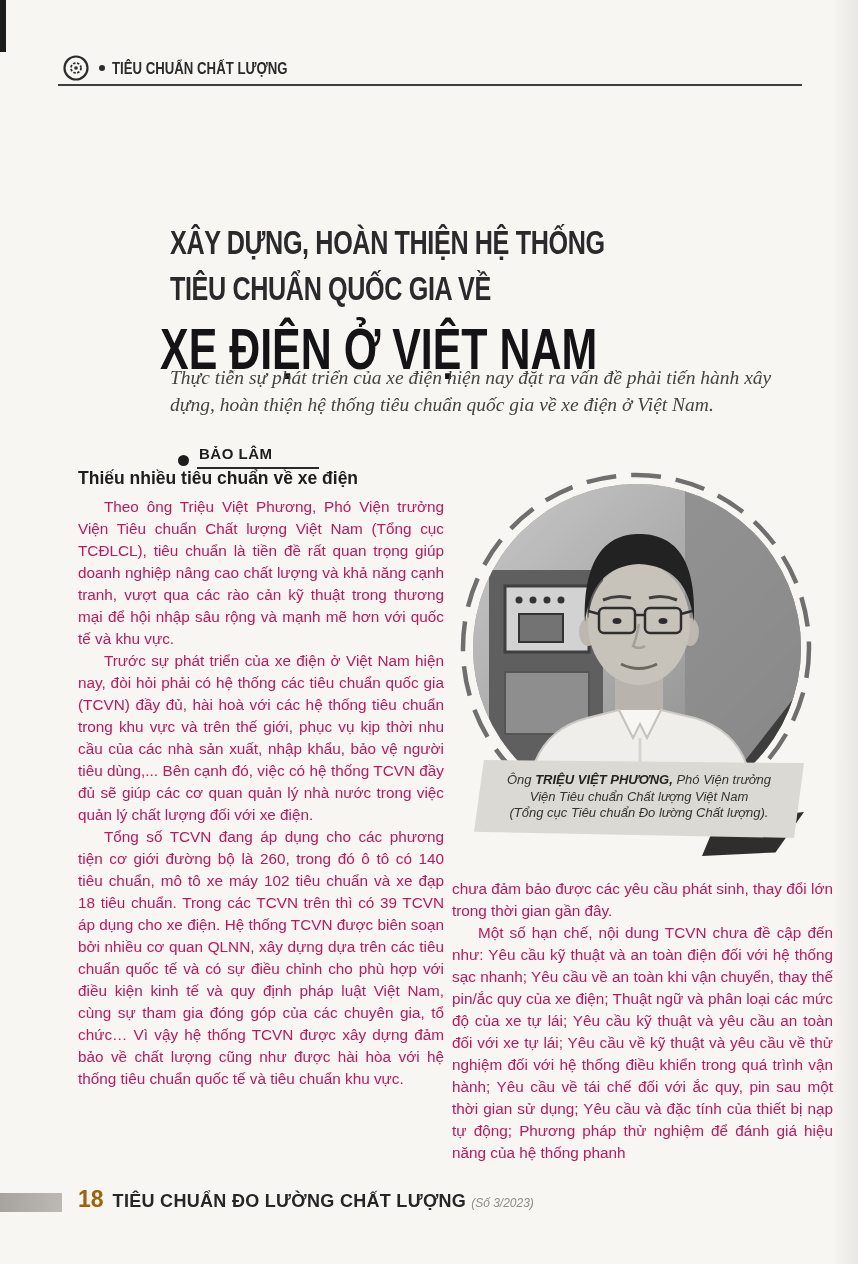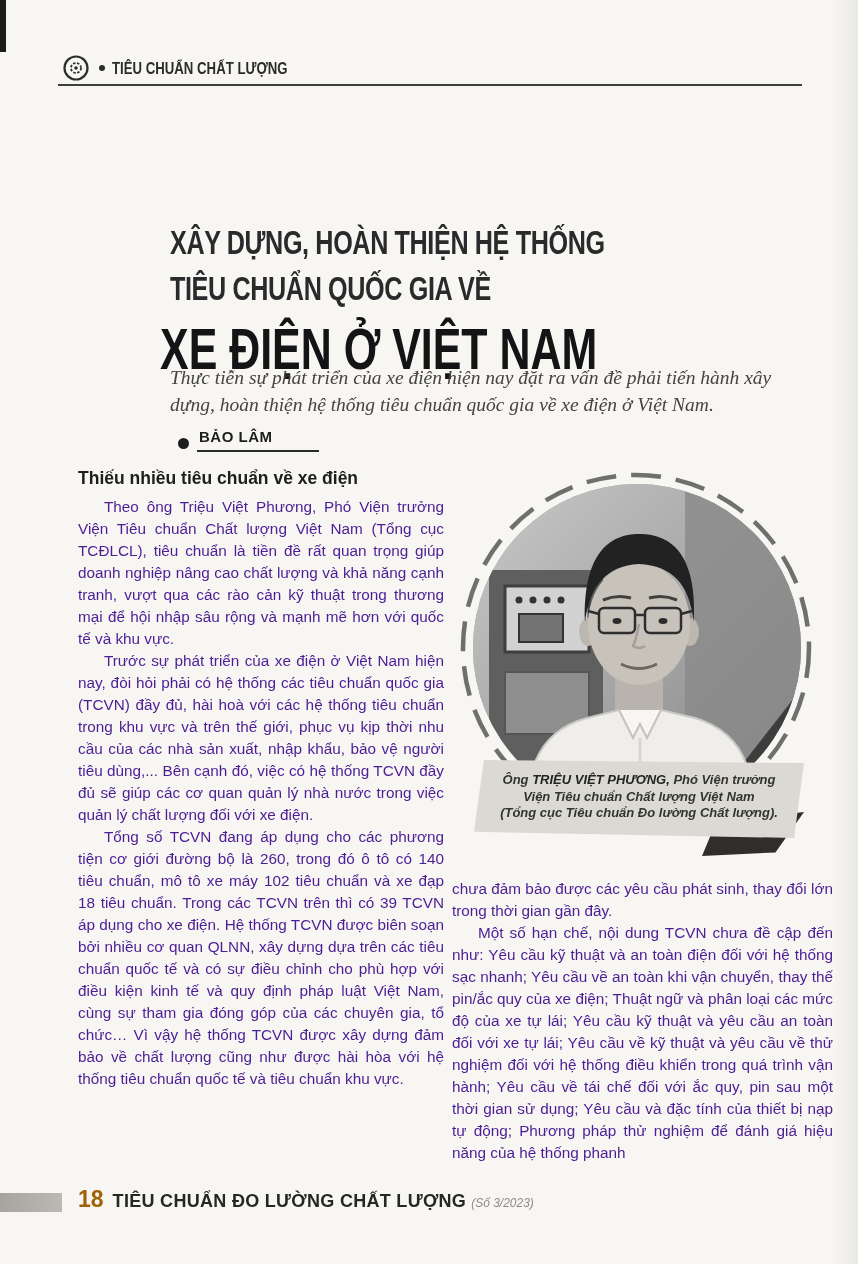--- a/index.html
+++ b/index.html
@@ -34,39 +34,39 @@
   .title-l1{top:0;font-size:34px;color:#2a2a2c;}
   .title-l2{top:46px;font-size:34px;color:#2a2a2c;}
   .title-l3{top:92px;left:-10px;font-size:58px;color:#141416;letter-spacing:0;}
 
   
   .lede{
     position:absolute;left:170px;top:364px;width:632px;margin:0;
     font-family:"Liberation Serif",serif;font-style:italic;
     font-size:19.5px;line-height:27px;color:#45443f;
   }
-  .byline{position:absolute;left:178px;top:428px;display:flex;align-items:center;}
+  .byline{position:absolute;left:178px;top:445px;display:flex;align-items:center;}
   .byline-dot{width:11px;height:11px;border-radius:50%;background:#1d1d1d;margin-right:8px;margin-top:6px;}
   .byline-name{
     font-weight:700;font-size:15px;letter-spacing:.5px;color:#1d1d1d;
     border-bottom:2px solid #2a2a2a;padding:0 46px 5px 2px;
   }
 
   
   .col-left{position:absolute;left:78px;top:468px;width:366px;}
   .col-right{position:absolute;left:452px;top:468px;width:384px;}
   .section-heading{margin:0 0 7px 0;font-size:17.5px;font-weight:700;color:#1e1e1e;}
   .body-p{
     margin:0;font-size:15.3px;line-height:22px;text-align:justify;
-    color:#4c1d95;text-indent:26px;
+    color:#be185d;text-indent:26px;
   }
   .body-p.noindent{text-indent:0;}
 
   
-  .portrait-figure{position:relative;width:384px;height:410px;margin:0;font-weight:bold;}
+  .portrait-figure{position:relative;width:384px;height:410px;margin:0;}
   .ring{position:absolute;left:6px;top:2px;width:356px;height:356px;}
   .portrait{
     position:absolute;left:21px;top:16px;width:328px;height:328px;
     border-radius:50%;overflow:hidden;background:#9a9a9a;
   }
   .wedge{
     position:absolute;left:250px;top:344px;width:102px;height:44px;background:#2f2e2c;
     clip-path:polygon(0 100%,14% 22%,100% 0,72% 92%);z-index:1;
   }
   .caption{

